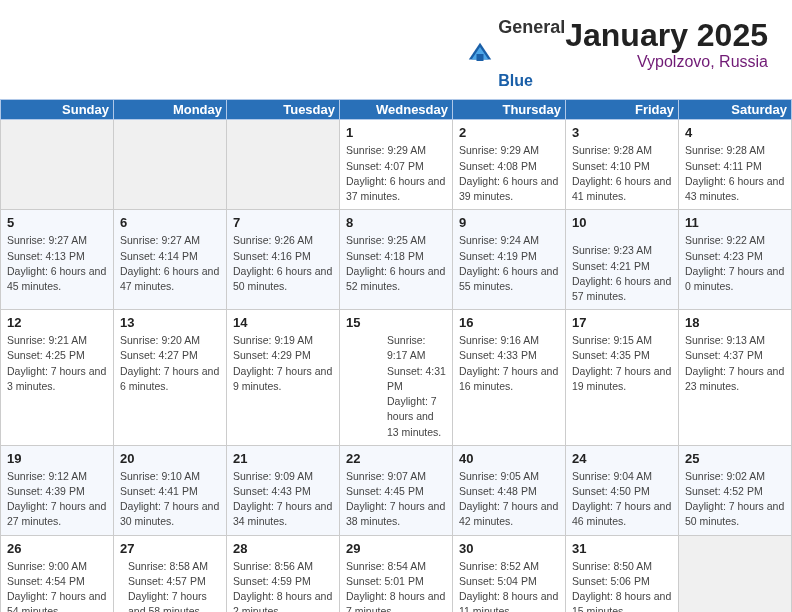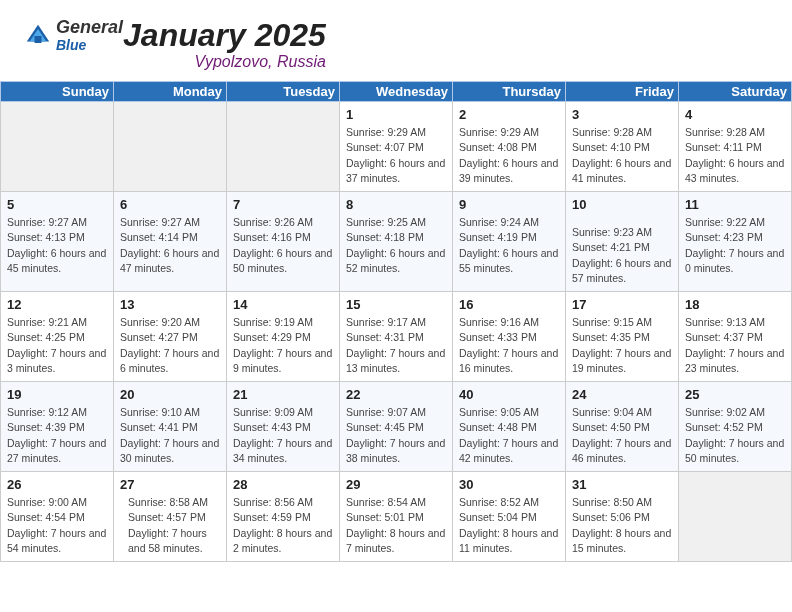--- a/index.html
+++ b/index.html
@@ -4,43 +4,43 @@
   <style>
     * { box-sizing: border-box; margin: 0; padding: 0; }
     body {
       font-family: Arial, sans-serif;
       background: #fff;
       width: 792px;
       min-height: 612px;
     }
     .header {
       display: flex;
-      justify-content: flex-start;
+      justify-content: flex-end;
       align-items: flex-start;
       padding: 18px 24px 10px 24px;
-      font-style: italic;
     }
     .logo {
       display: flex;
       align-items: center;
     }
     .logo-text {
       display: flex;
       flex-direction: column;
       line-height: 1.1;
     }
     .logo-general {
       font-size: 18px;
       font-weight: bold;
       color: #333;
     }
     .logo-blue {
-      font-size: 14px;
+      font-size: 16px;
       font-weight: bold;
       color: #1a5fa8;
+      margin-top: 34px;
     }
     .logo-icon {
       width: 28px;
       height: 28px;
       margin-right: 4px;
     }
     .title-block {
       text-align: right;
     }
     .month-title {
@@ -216,21 +216,21 @@
 Daylight: 7 hours and 6 minutes.</div>
         </td>
         <td>
           <div class="day-number">14</div>
           <div class="day-info" style="white-space: pre-line;">Sunrise: 9:19 AM
 Sunset: 4:29 PM
 Daylight: 7 hours and 9 minutes.</div>
         </td>
         <td>
           <div class="day-number">15</div>
-          <div class="day-info" style="white-space: pre-line;">Sunrise: 9:17 AM
+          <div class="day-info" style="white-space: pre-line; margin-left: 41px;">Sunrise: 9:17 AM
 Sunset: 4:31 PM
 Daylight: 7 hours and 13 minutes.</div>
         </td>
         <td>
           <div class="day-number">16</div>
           <div class="day-info" style="white-space: pre-line;">Sunrise: 9:16 AM
 Sunset: 4:33 PM
 Daylight: 7 hours and 16 minutes.</div>
         </td>
         <td>

